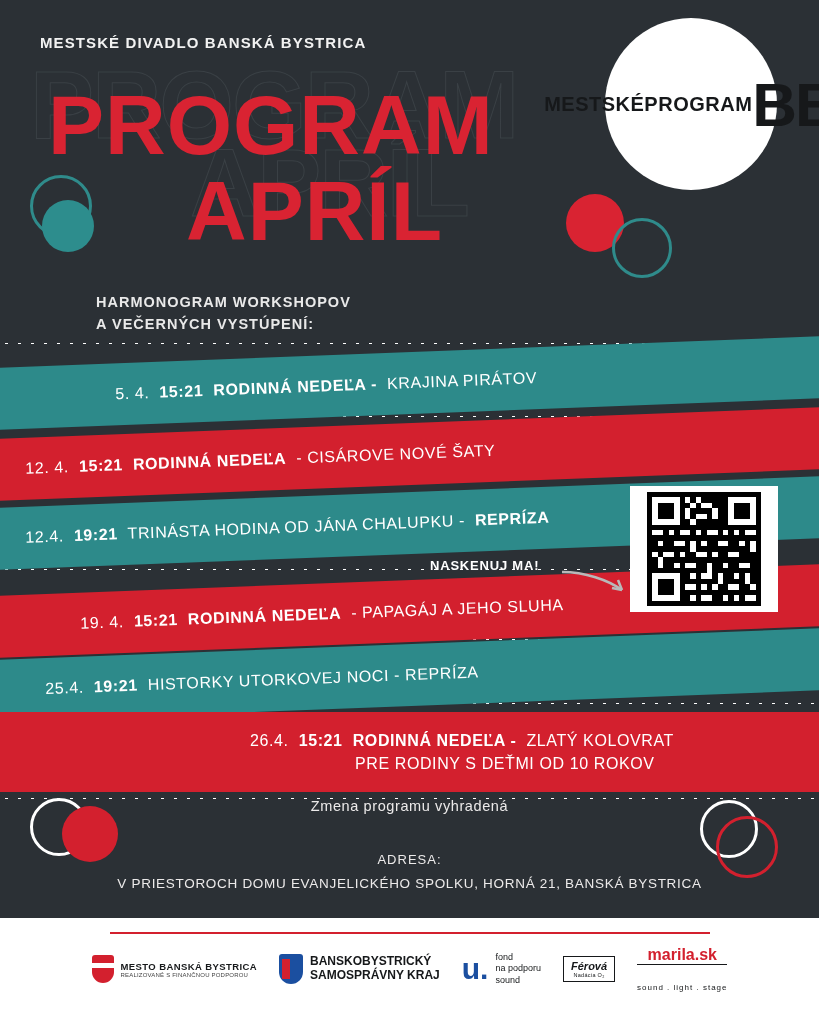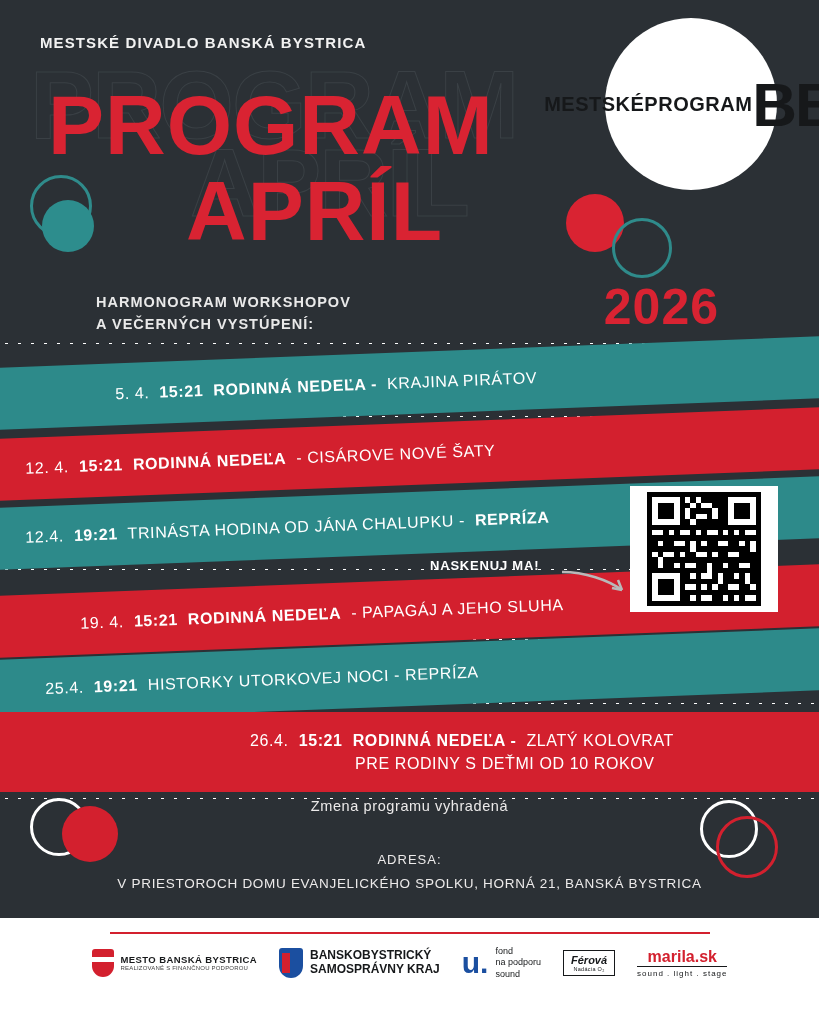--- a/index.html
+++ b/index.html
@@ -191,42 +191,41 @@
   .u-mark { font-size: 30px; font-weight: bold; color: #1b4fa0;
     line-height: 1; }
   .fond { font-size: 9px; line-height: 1.25; color: #16181a; }
   .ferova { border: 1.5px solid #16181a; padding: 3px 7px;
     font-size: 11px; font-weight: bold; font-style: italic; text-align:center;}
   .ferova small { display:block; font-size:5.5px; font-style:normal;
     font-weight:normal; letter-spacing:.3px;}
   .marila { text-align: center; }
   .marila .m1 { font-size: 16px; font-weight: bold; color: #d3202e; }
   .marila .m2 { font-size: 8px; letter-spacing: 1px; border-top:1px solid #16181a;
-    padding-top: 2px; }
+    padding-top: 18px; }
 </style>
 </head>
 <body>
 
 <div class="poster">
 
   <div class="brandline">MESTSKÉ DIVADLO BANSKÁ BYSTRICA</div>
 
   <div class="ghost g1">PROGRAM</div>
   <div class="ghost g2">APRÍL</div>
 
   <div class="circ ring-teal-1"></div>
   <div class="circ dot-teal-1"></div>
 
   <div class="title1">PROGRAM</div>
 
   <div class="circ dot-red-1"></div>
   <div class="circ ring-teal-2"></div>
 
   <div class="title2">APRÍL</div>
-  <div class="year">2026</div>
 
   <div class="logo-badge">
     <div class="l1">MESTSKÉ</div>
     <div class="l2">PROGRAM</div>
     <div class="l3">BB</div>
   </div>
 
   <div class="subhead">
     <div>HARMONOGRAM WORKSHOPOV</div>
     <div>A VEČERNÝCH VYSTÚPENÍ:</div>

